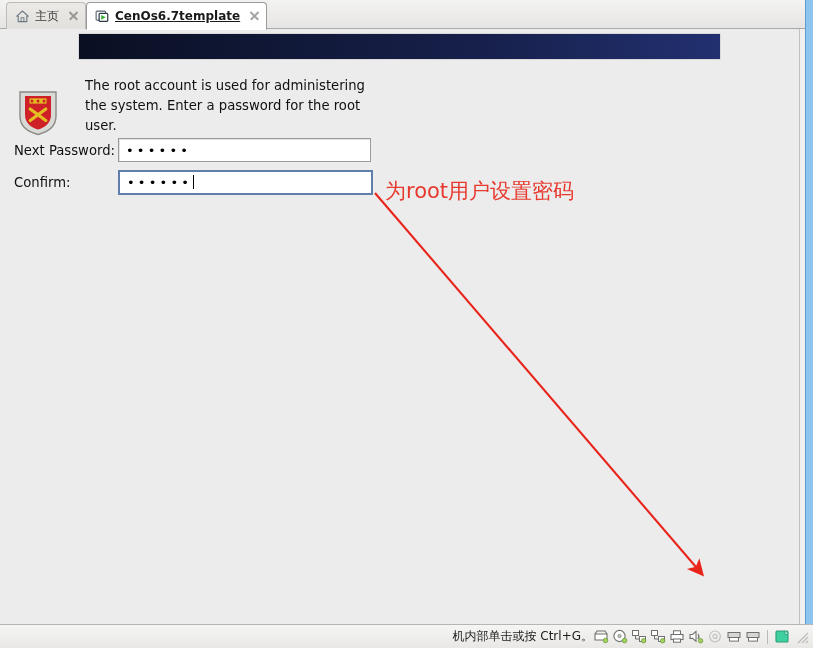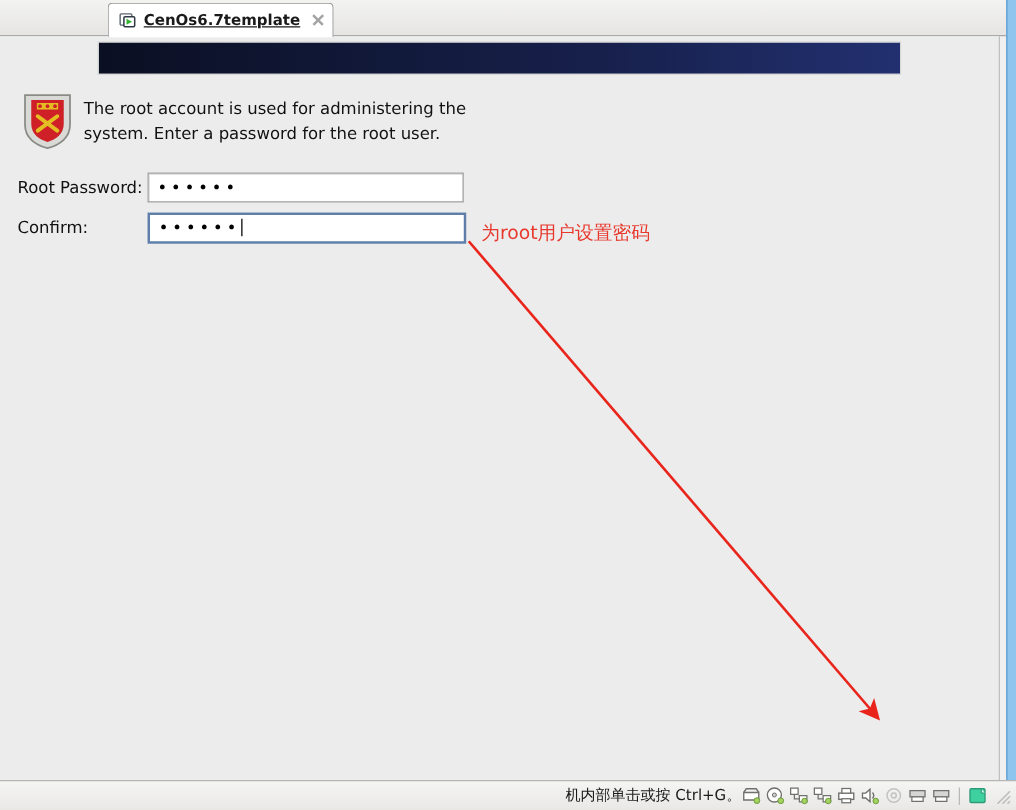--- a/index.html
+++ b/index.html
@@ -106,21 +106,22 @@
     border: 1px solid #d9d9d9;
     box-sizing: border-box;
   }
 
   
   #info-block {
     position: absolute;
     left: 17px; top: 45px;
     width: 360px;
     display: flex;
-    align-items: center;
+    align-items: flex-end;
+    gap: 18px;
   }
   #shield-icon {
     width: 42px; height: 46px;
     flex: 0 0 auto;
     margin-right: 8px;
     display: block;
   }
   #info-text {
     font-size: 13.2px;
     line-height: 20px;
@@ -176,21 +177,21 @@
     height: 14px;
     background: #000;
     margin-left: 1px;
     vertical-align: middle;
   }
 
   
   #annot-text {
     position: absolute;
     left: 385px; top: 148px;
-    font-size: 15px;
+    font-size: 21px;
     color: #e8392e;
     white-space: nowrap;
     font-family: "DejaVu Sans", "Liberation Sans", sans-serif;
   }
   #annot-arrow {
     position: absolute;
     left: 0; top: 0;
     width: 800px; height: 595px;
     pointer-events: none;
   }
@@ -276,20 +277,28 @@
     opacity: .5;
   }
 </style>
 </head>
 <body>
 
 <div id="app">
 
   <div id="tabstrip">
 
+    <div class="tab inactive">
+      <svg class="tab-icon" viewBox="0 0 16 16">
+        <path d="M8 2.2 L1.9 7.6 H3.4 V13.4 H12.6 V7.6 H14.1 Z" fill="none" stroke="#6d7a84" stroke-width="1.25" stroke-linejoin="round"></path>
+        <rect x="6.5" y="9.3" width="3" height="4.1" fill="none" stroke="#6d7a84" stroke-width="1"></rect>
+      </svg>
+      <span class="tab-label">主页</span>
+      <span class="tab-close"></span>
+    </div>
 
     <div class="tab active">
       <svg class="tab-icon" viewBox="0 0 16 16">
         <rect x="1.2" y="2.2" width="10" height="9.6" rx="1" fill="#ffffff" stroke="#5b6670" stroke-width="1.2"></rect>
         <rect x="4.4" y="4.6" width="9.2" height="8.6" rx="1" fill="#ffffff" stroke="#2f3a44" stroke-width="1.3"></rect>
         <path d="M6.6 6.3 L11.4 8.9 L6.6 11.5 Z" fill="#35b232"></path>
       </svg>
       <span class="tab-label">CenOs6.7template</span>
       <span class="tab-close"></span>
     </div>
@@ -307,21 +316,21 @@
         <path d="M12.5 8.4 H29.5 V13.6 H12.5 Z" fill="#e3bd22"></path>
         <path d="M13.2 19 L28.8 30.5 M28.8 19 L13.2 30.5" stroke="#e3bd22" stroke-width="3.2" stroke-linecap="round"></path>
         <circle cx="15" cy="10.9" r="1.5" fill="#cf2027"></circle>
         <circle cx="21" cy="10.9" r="1.5" fill="#cf2027"></circle>
         <circle cx="27" cy="10.9" r="1.5" fill="#cf2027"></circle>
       </svg>
       <div id="info-text">The root account is used for administering the system.  Enter a password for the root user.</div>
     </div>
 
     <div class="form-row" id="row-pass">
-      <span class="form-label">Root Password:</span>
+      <span class="form-label">Next Password:</span>
       <span class="pw-field normal">
         <span class="pw-dots">••••••</span>
       </span>
     </div>
 
     <div class="form-row" id="row-confirm">
       <span class="form-label">Confirm:</span>
       <span class="pw-field focused">
         <span class="pw-dots">••••••</span>
           <span class="caret"></span>

